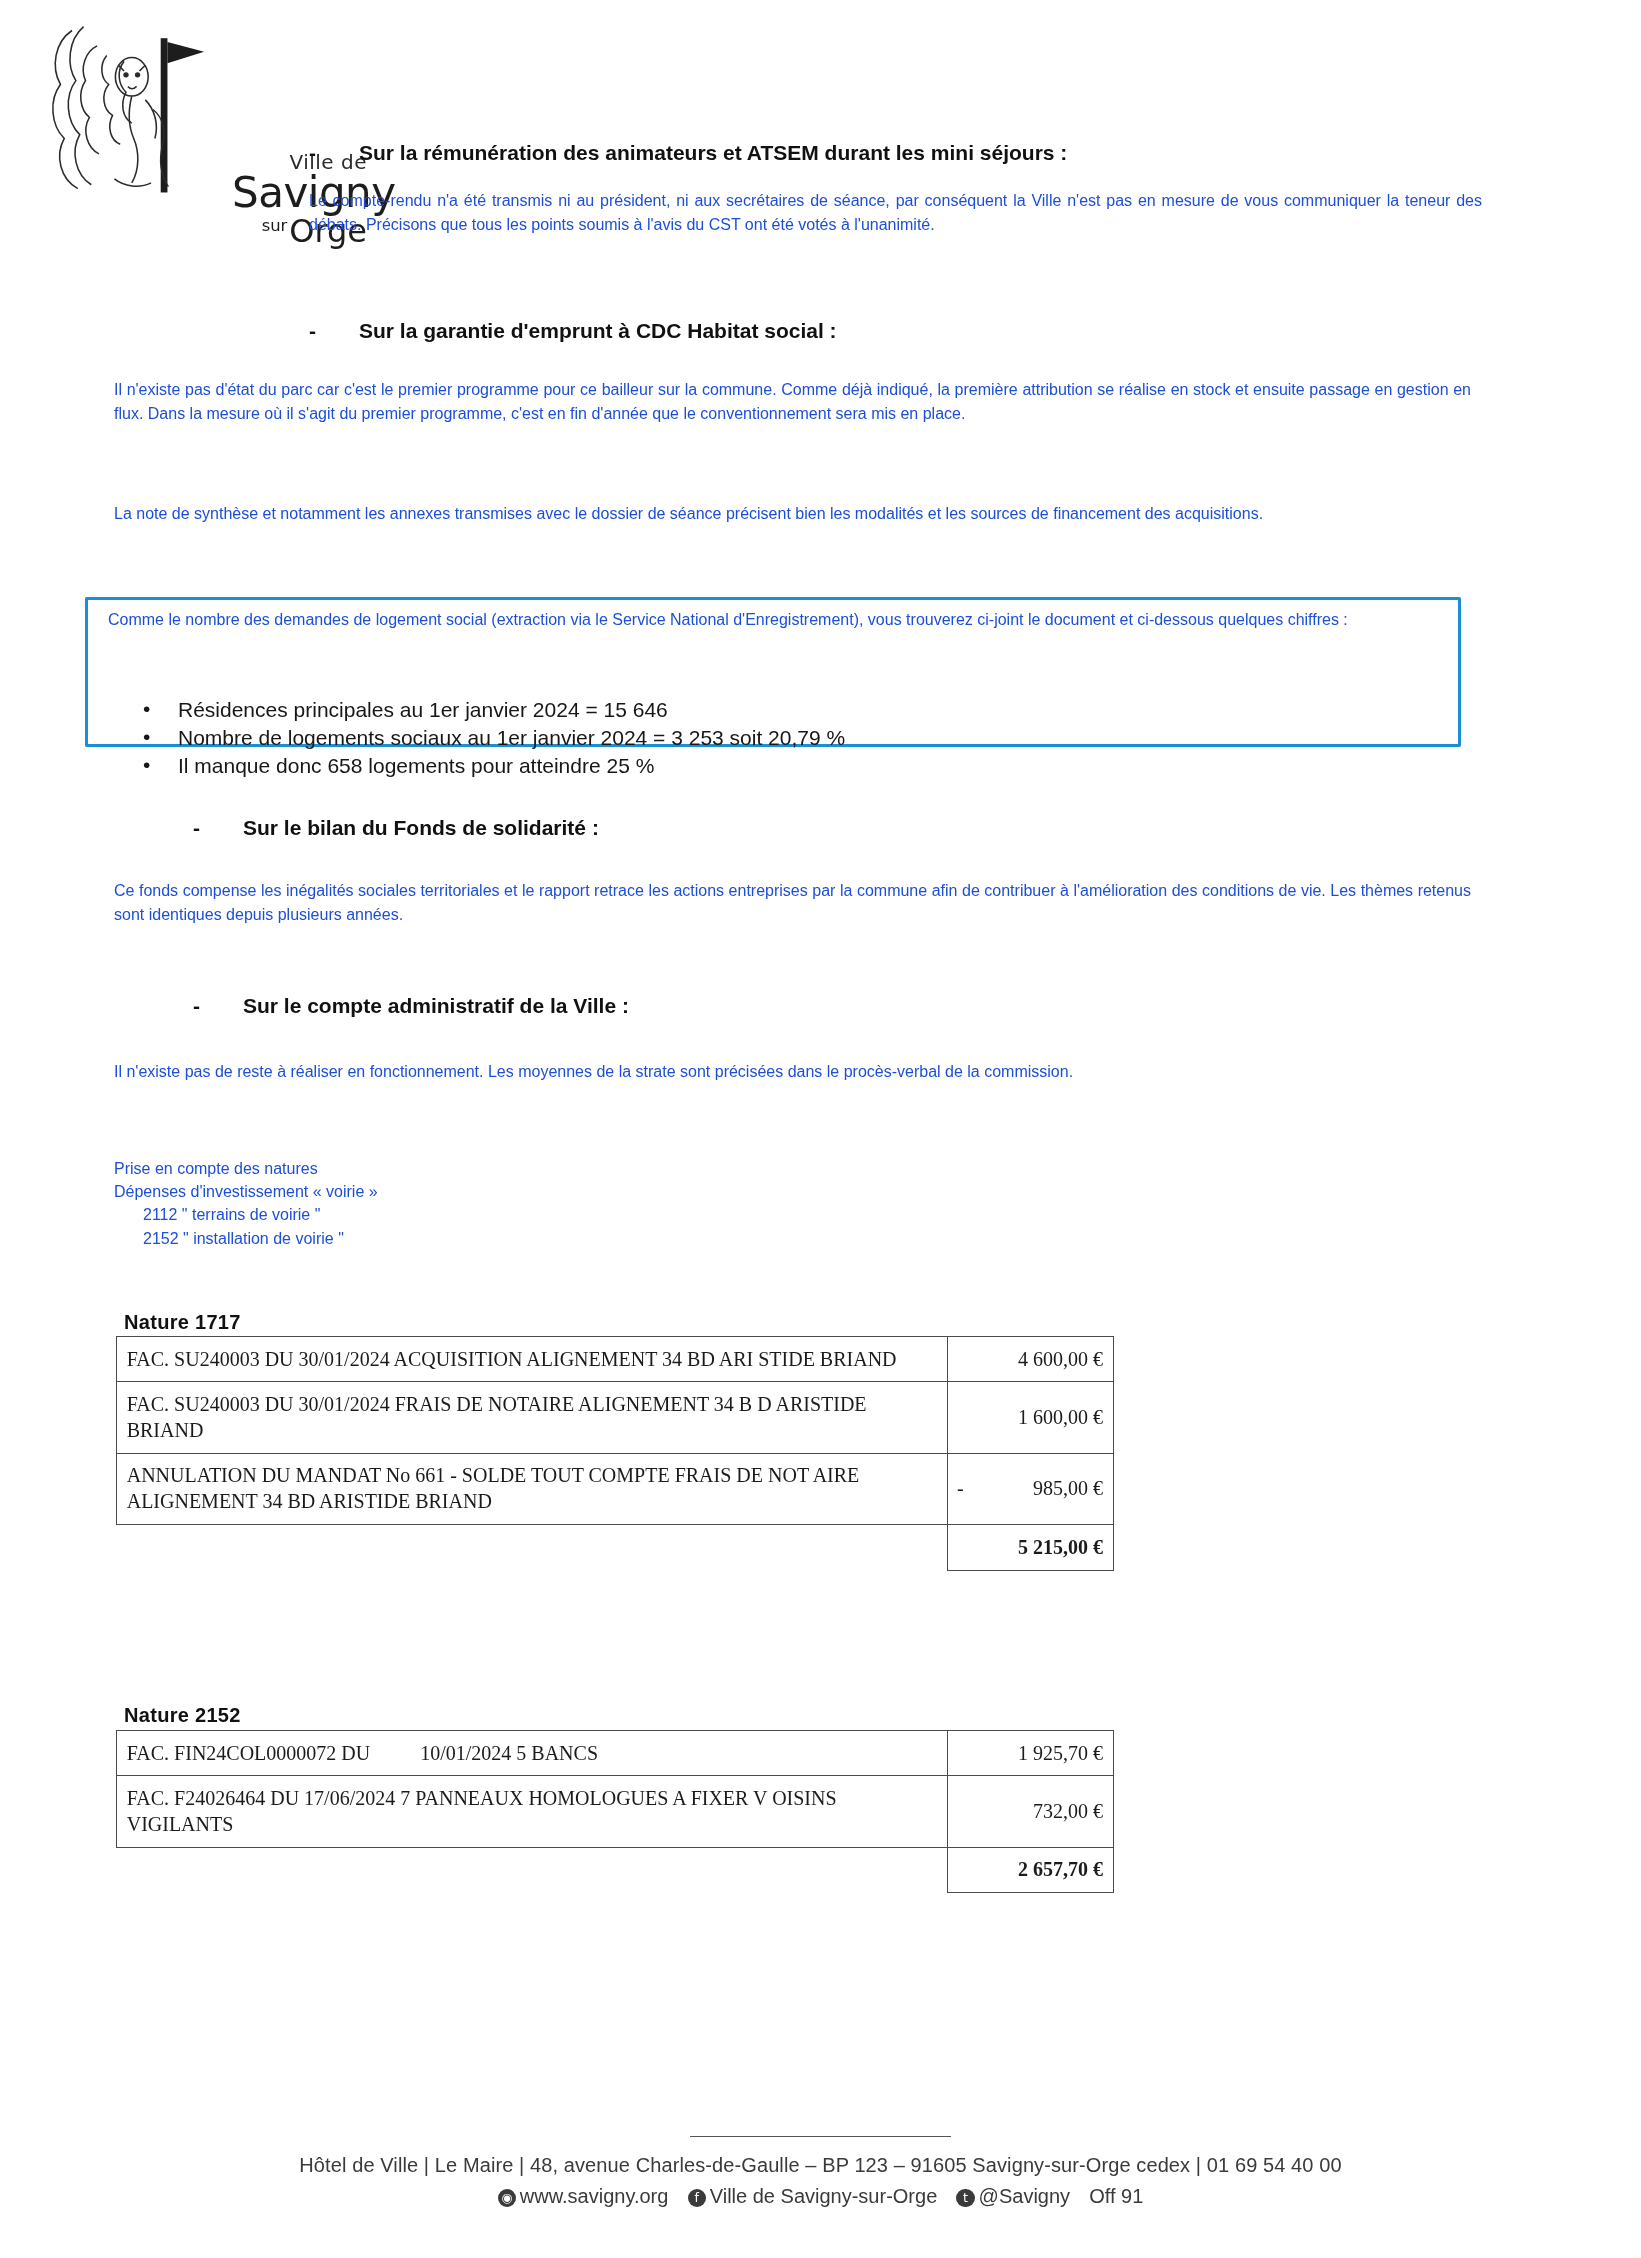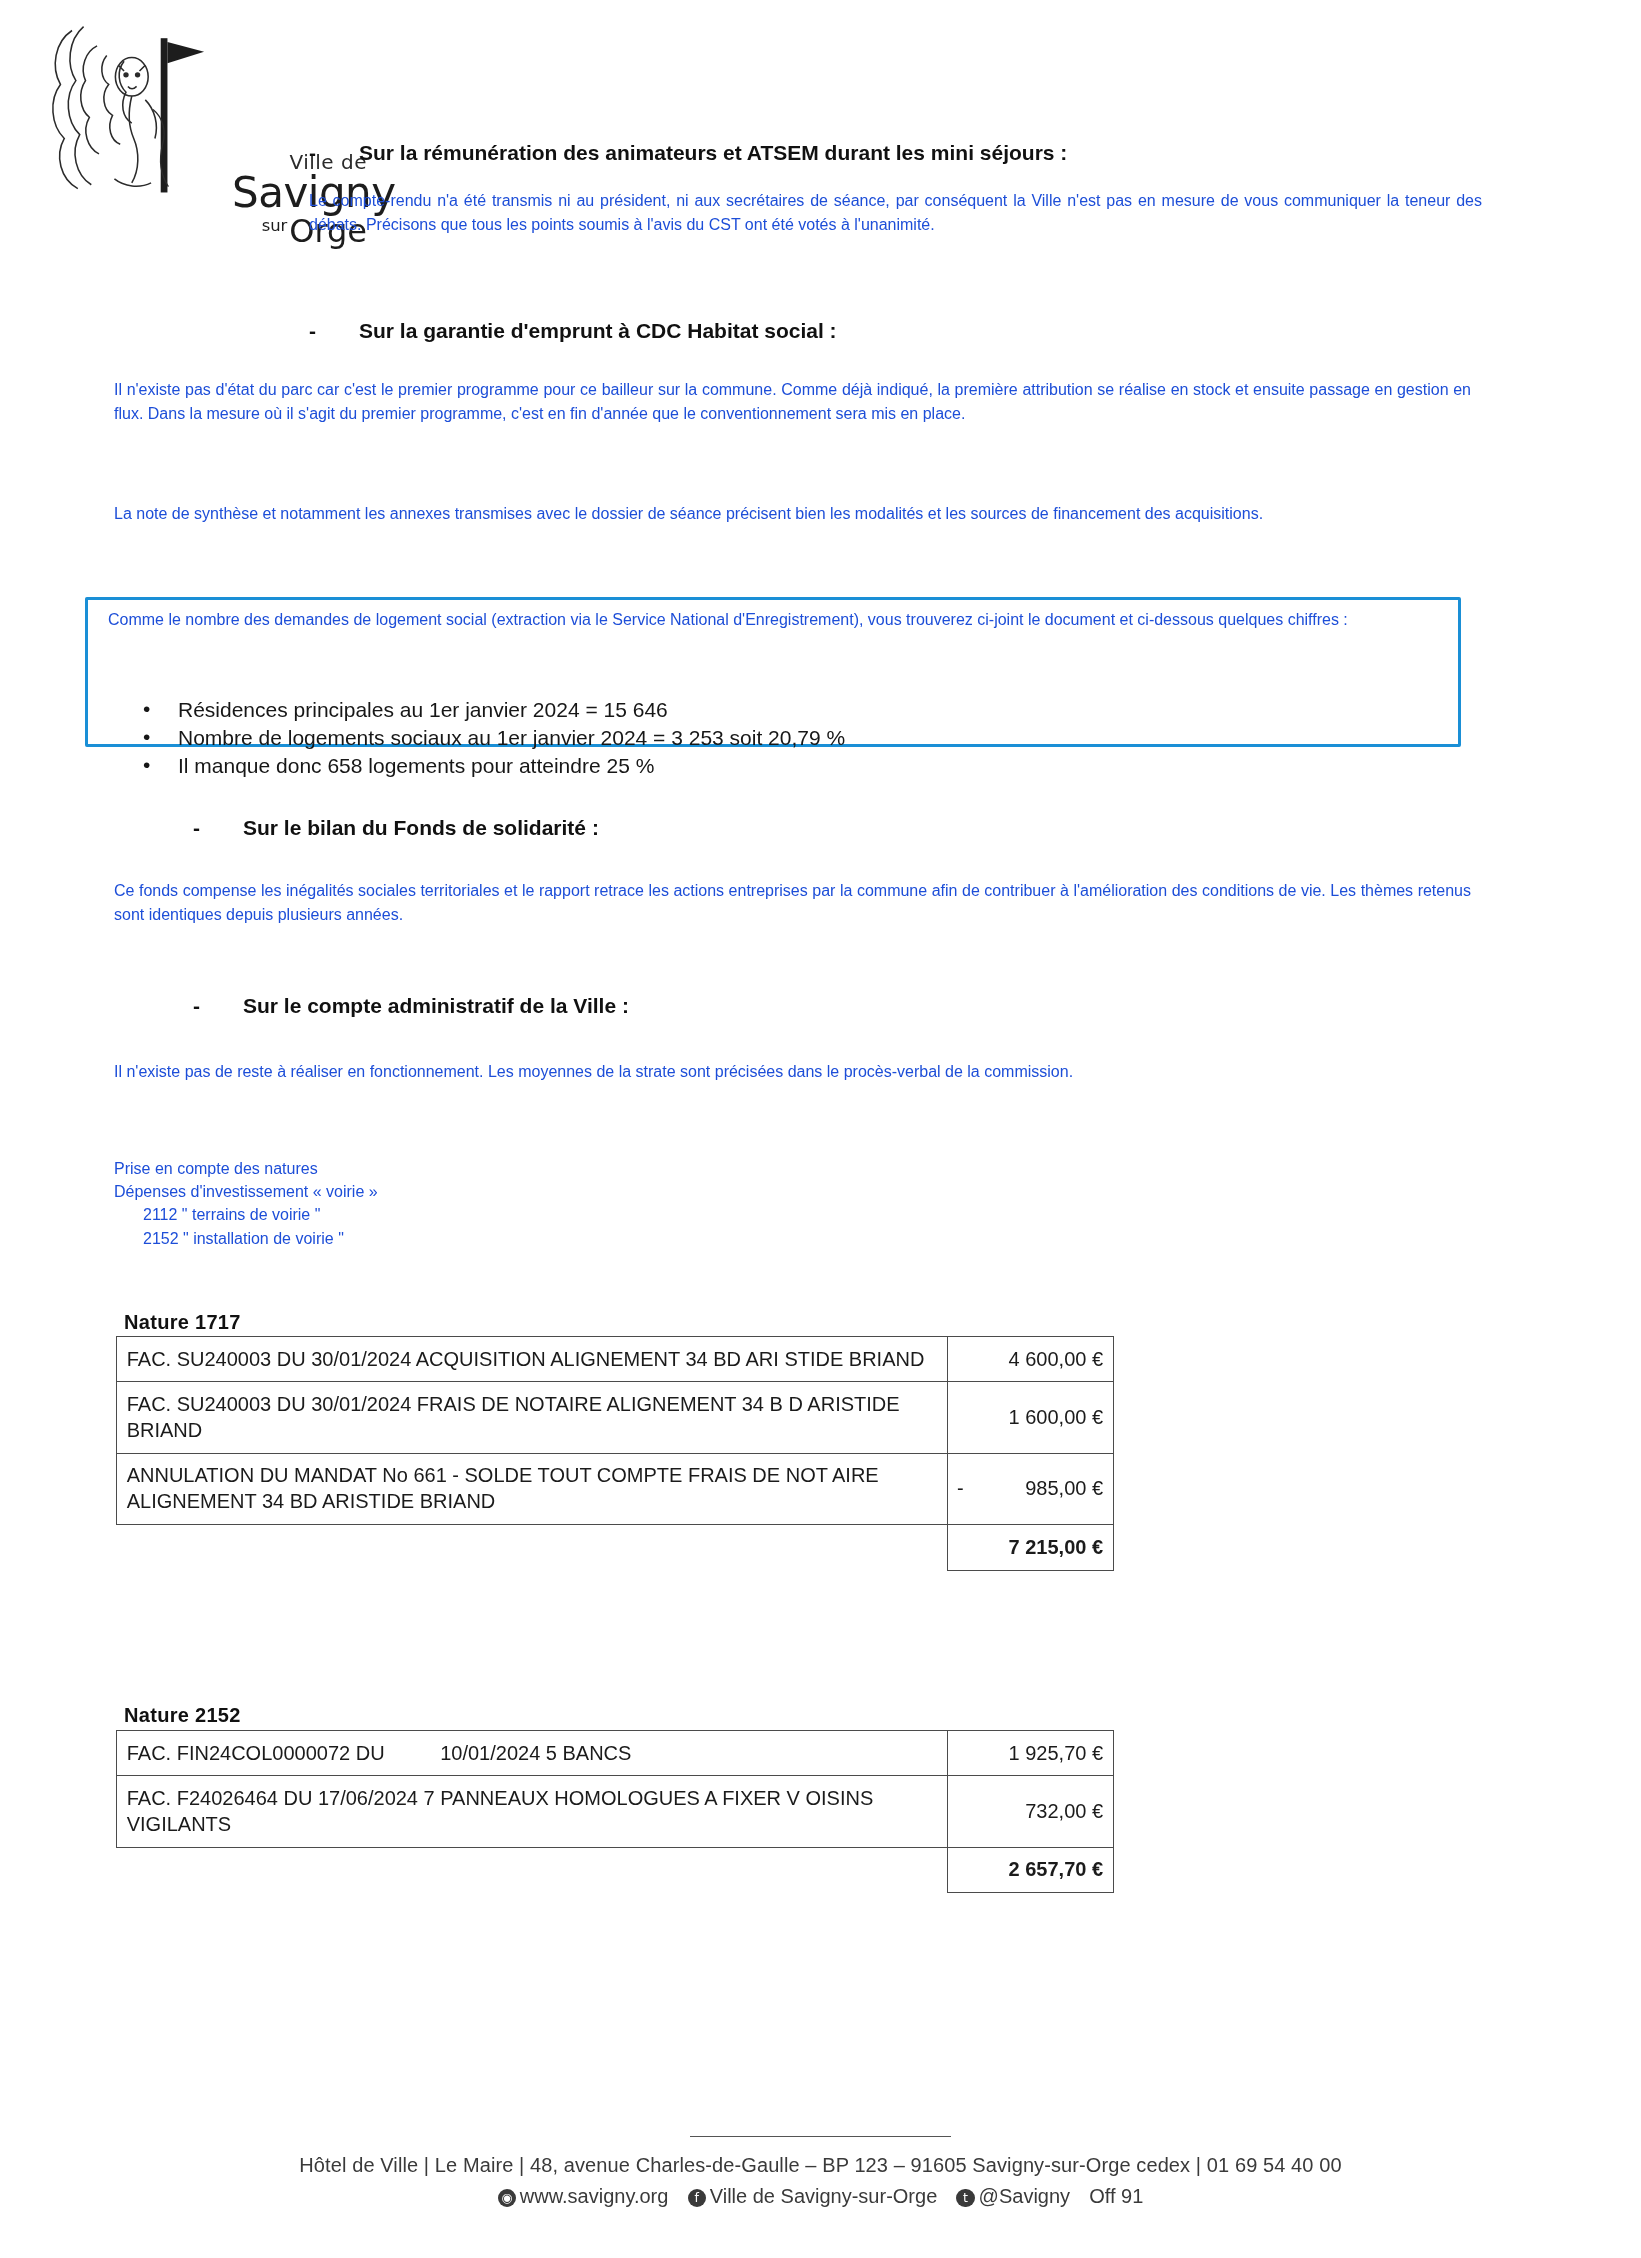--- a/index.html
+++ b/index.html
@@ -135,20 +135,21 @@
   table.fin {
     border-collapse: collapse;
     font-size: 20px;
     color: #1b1b1b;
   }
   table.fin td {
     border: 1.4px solid #4b4b4b;
     padding: 8.7px 9.7px 9.7px 9.7px;
     vertical-align: middle;
     line-height: 1.30;
+    font-family: Liberation Serif, serif;
   }
   td.desc { width: 811px; }
   td.amt {
     width: 145px;
     text-align: right;
     white-space: nowrap;
     padding-right: 13.5px;
   }
   td.amt-neg {
     width: 145px;
@@ -306,21 +307,21 @@
       </tr>
       <tr>
         <td class="desc">ANNULATION DU MANDAT No 661 - SOLDE TOUT COMPTE FRAIS DE NOT AIRE ALIGNEMENT 34 BD ARISTIDE BRIAND</td>
         <td class="amt-neg">
           <span class="minus">-</span>
           <span>985,00 €</span>
         </td>
       </tr>
       <tr class="total">
         <td class="spacer"></td>
-        <td class="amt">7 215,00 €</td>
+        <td class="amt">5 215,00 €</td>
       </tr>
     </tbody>
   </table>
 
   <div class="blk table-title" style="left:124px; top:1704px;">Nature 2152</div>
   <table class="fin" style="position:absolute; left:116px; top:1730px;">
     <tbody>
       <tr>
         <td class="desc" style="white-space:pre;">FAC. FIN24COL0000072 DU          10/01/2024 5 BANCS</td>
         <td class="amt">1 925,70 €</td>

